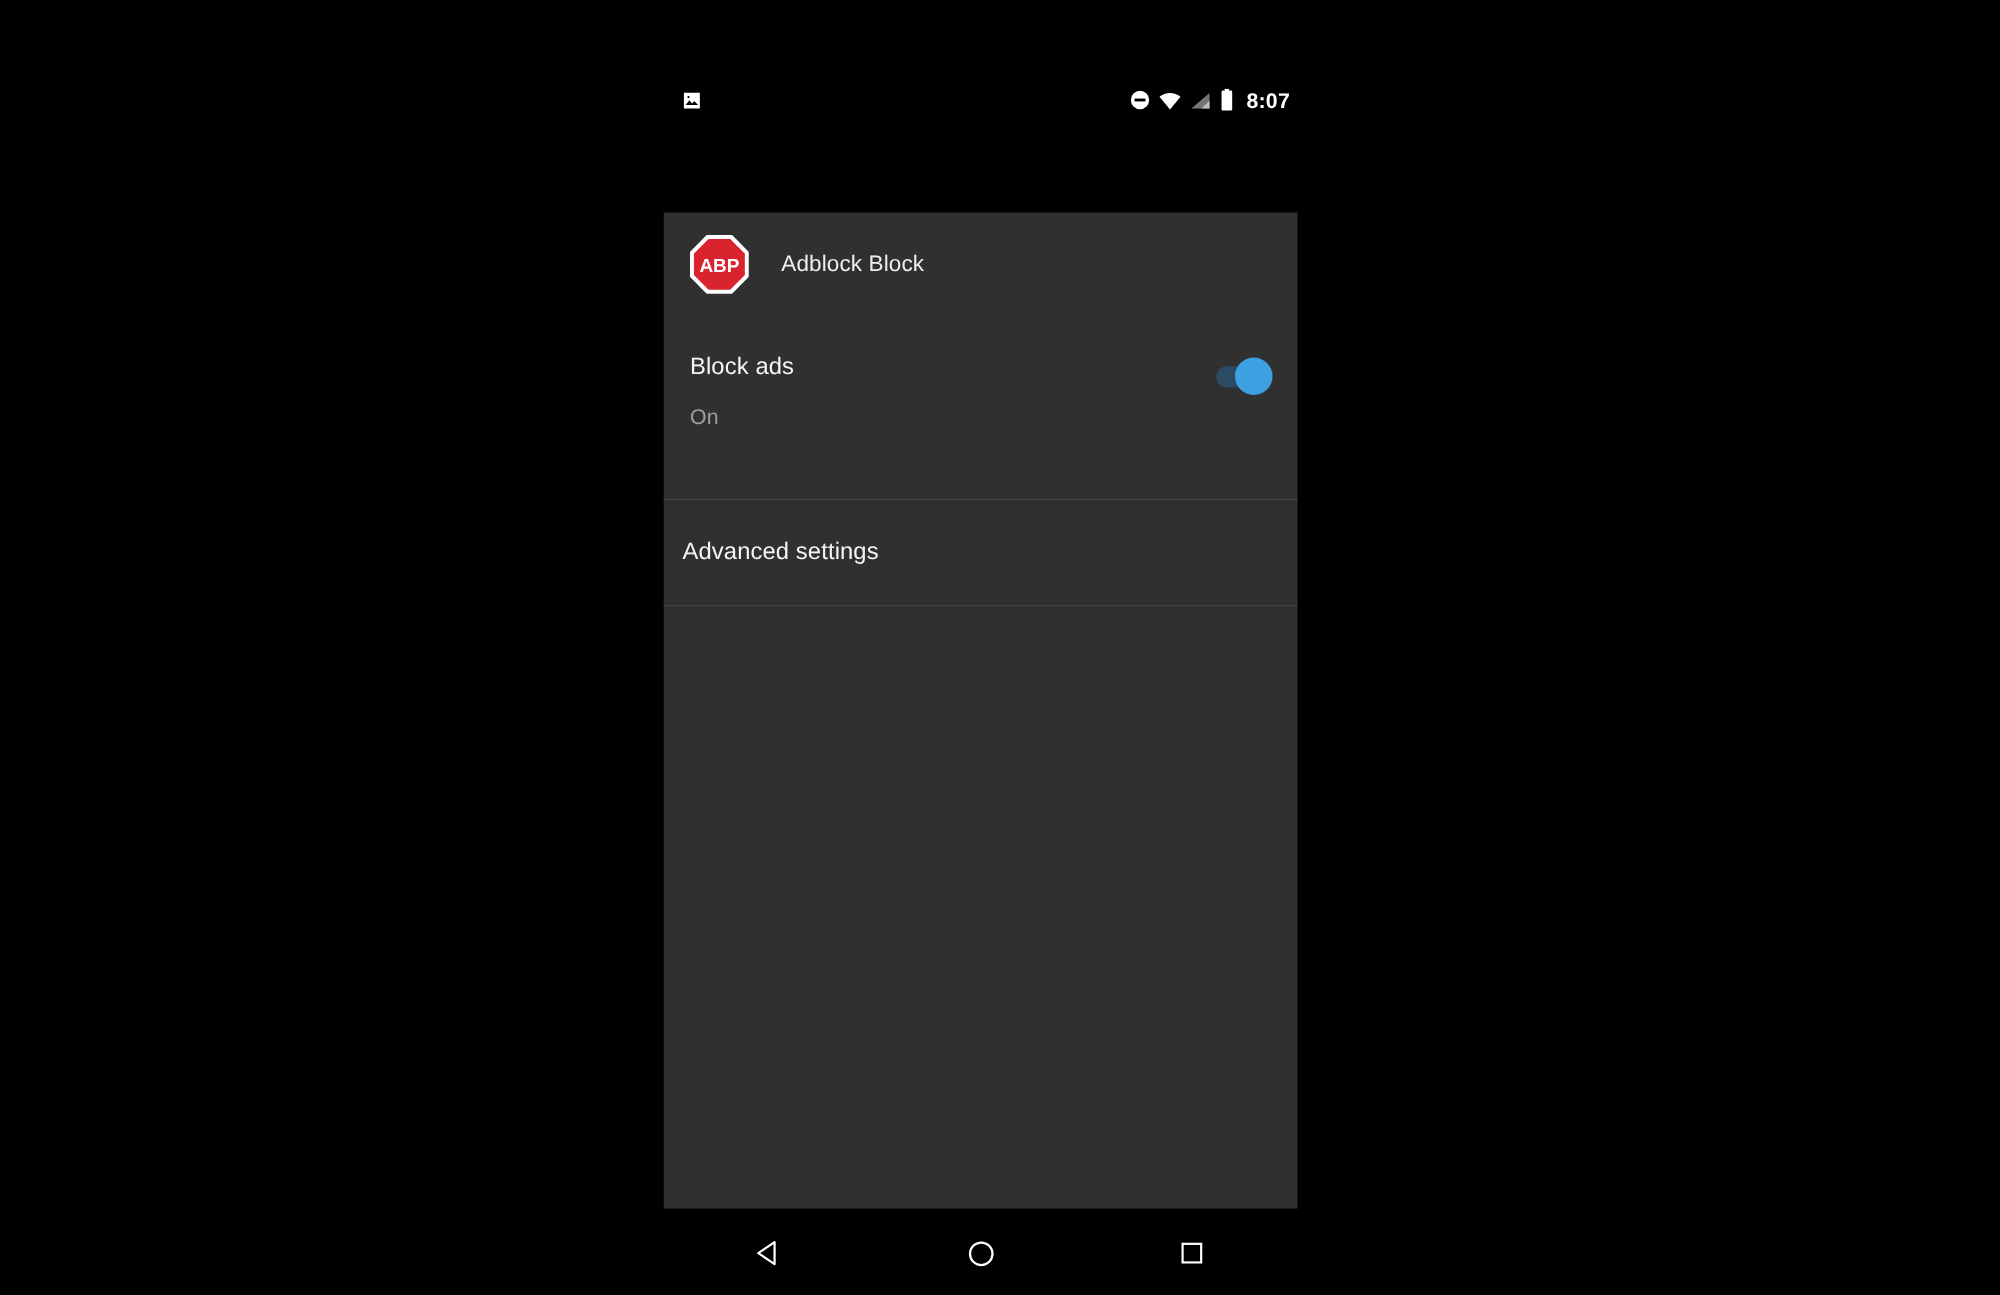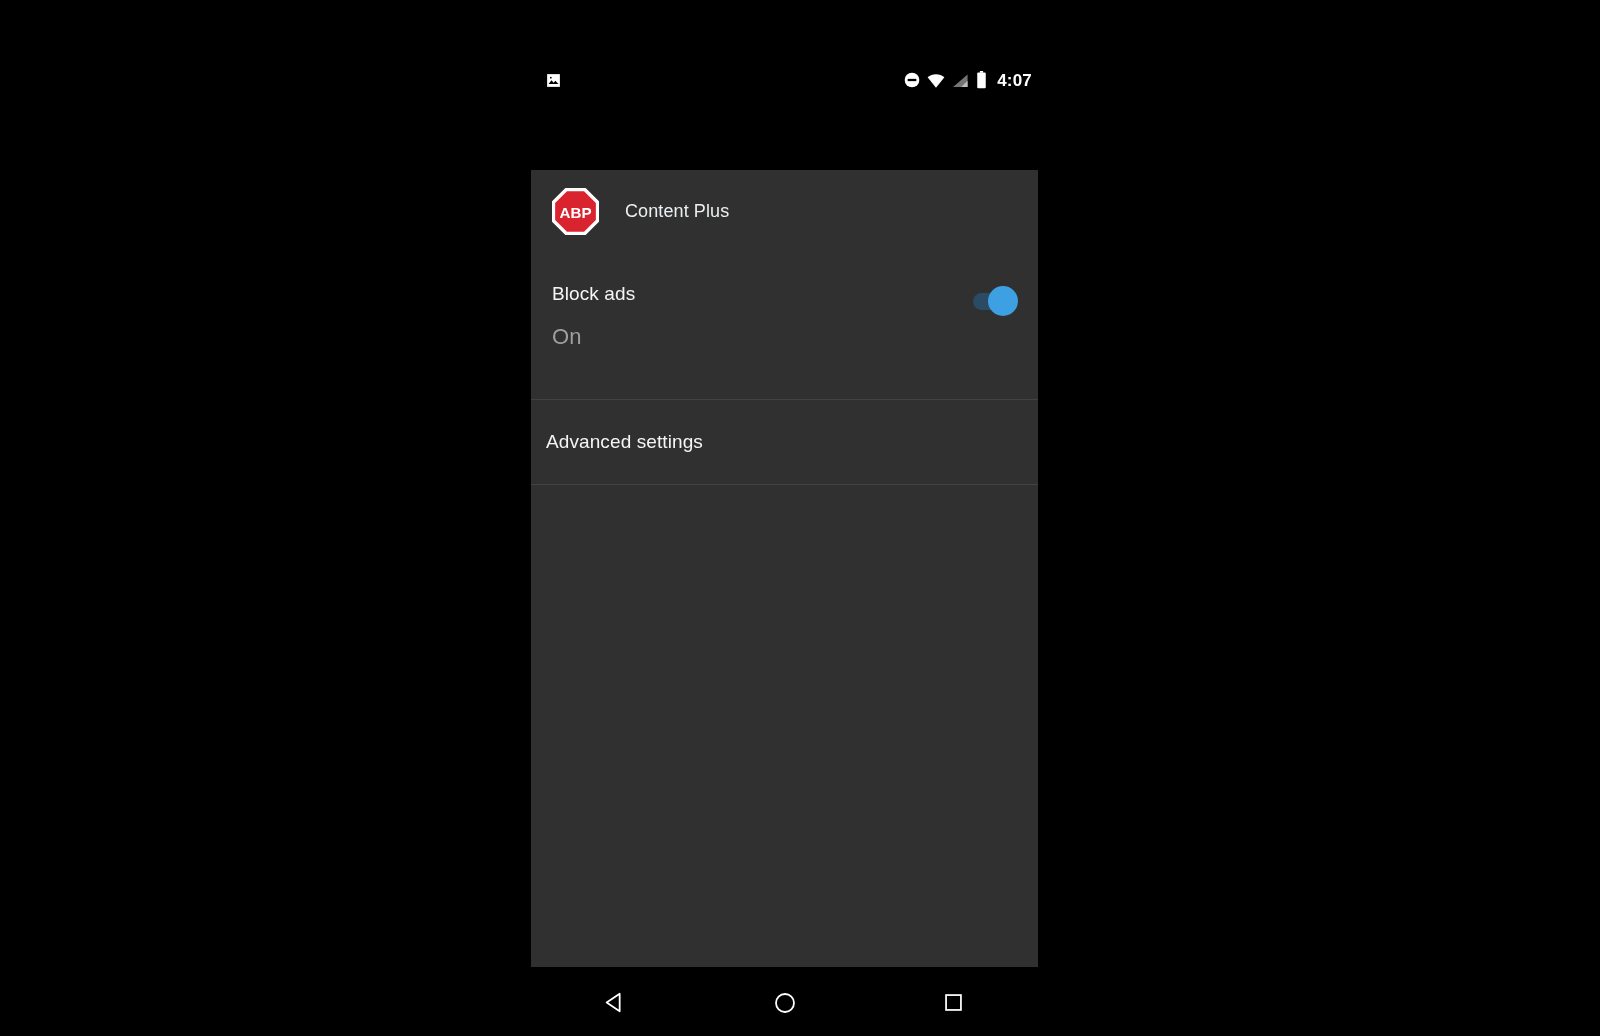--- a/index.html
+++ b/index.html
@@ -147,21 +147,21 @@
     top: 31px;
     color: #f5f5f5;
     font-size: 19px;
     letter-spacing: 0.1px;
   }
   .setting-sub {
     position: absolute;
     left: 21px;
     top: 72px;
     color: #9e9e9e;
-    font-size: 22px;
+    font-size: 17px;
     letter-spacing: 0.1px;
   }
   .toggle {
     position: absolute;
     right: 18px;
     top: 34px;
     width: 57px;
     height: 30px;
     cursor: pointer;
   }
@@ -265,35 +265,35 @@
           <path d="M22 1.5V19H1.5z" fill="#757575"></path>
           <path d="M22 10.2V19h-9z" fill="#bdbdbd"></path>
         </svg>
       </span>
       <span>
         <svg class="icon-battery" viewBox="0 0 12 22" fill="#ffffff">
           <rect x="4" y="0" width="4" height="2.2" rx="0.4"></rect>
           <rect x="0.8" y="1.8" width="10.4" height="19.4" rx="1.2"></rect>
         </svg>
       </span>
-      <span class="status-time">4:07</span>
+      <span class="status-time">8:07</span>
     </div>
   </div>
 
 
   <div class="content">
 
     <div class="blocker-header">
       <span>
         <svg class="abp-logo" viewBox="0 0 48 48">
           <polygon points="14.6,1.5 33.4,1.5 46.5,14.6 46.5,33.4 33.4,46.5 14.6,46.5 1.5,33.4 1.5,14.6" fill="#d9242f" stroke="#ffffff" stroke-width="3.4" stroke-linejoin="round"></polygon>
           <text x="24" y="30.5" text-anchor="middle" fill="#ffffff" font-family="Liberation Sans, sans-serif" font-size="15.5" font-weight="bold">ABP</text>
         </svg>
       </span>
-      <span class="blocker-name">Content Plus</span>
+      <span class="blocker-name">Adblock Block</span>
     </div>
 
     <div class="setting-row">
       <div class="setting-title">Block ads</div>
       <div class="setting-sub">On</div>
       <div class="toggle">
         <div class="toggle-track"></div>
         <div class="toggle-thumb"></div>
       </div>
     </div>

